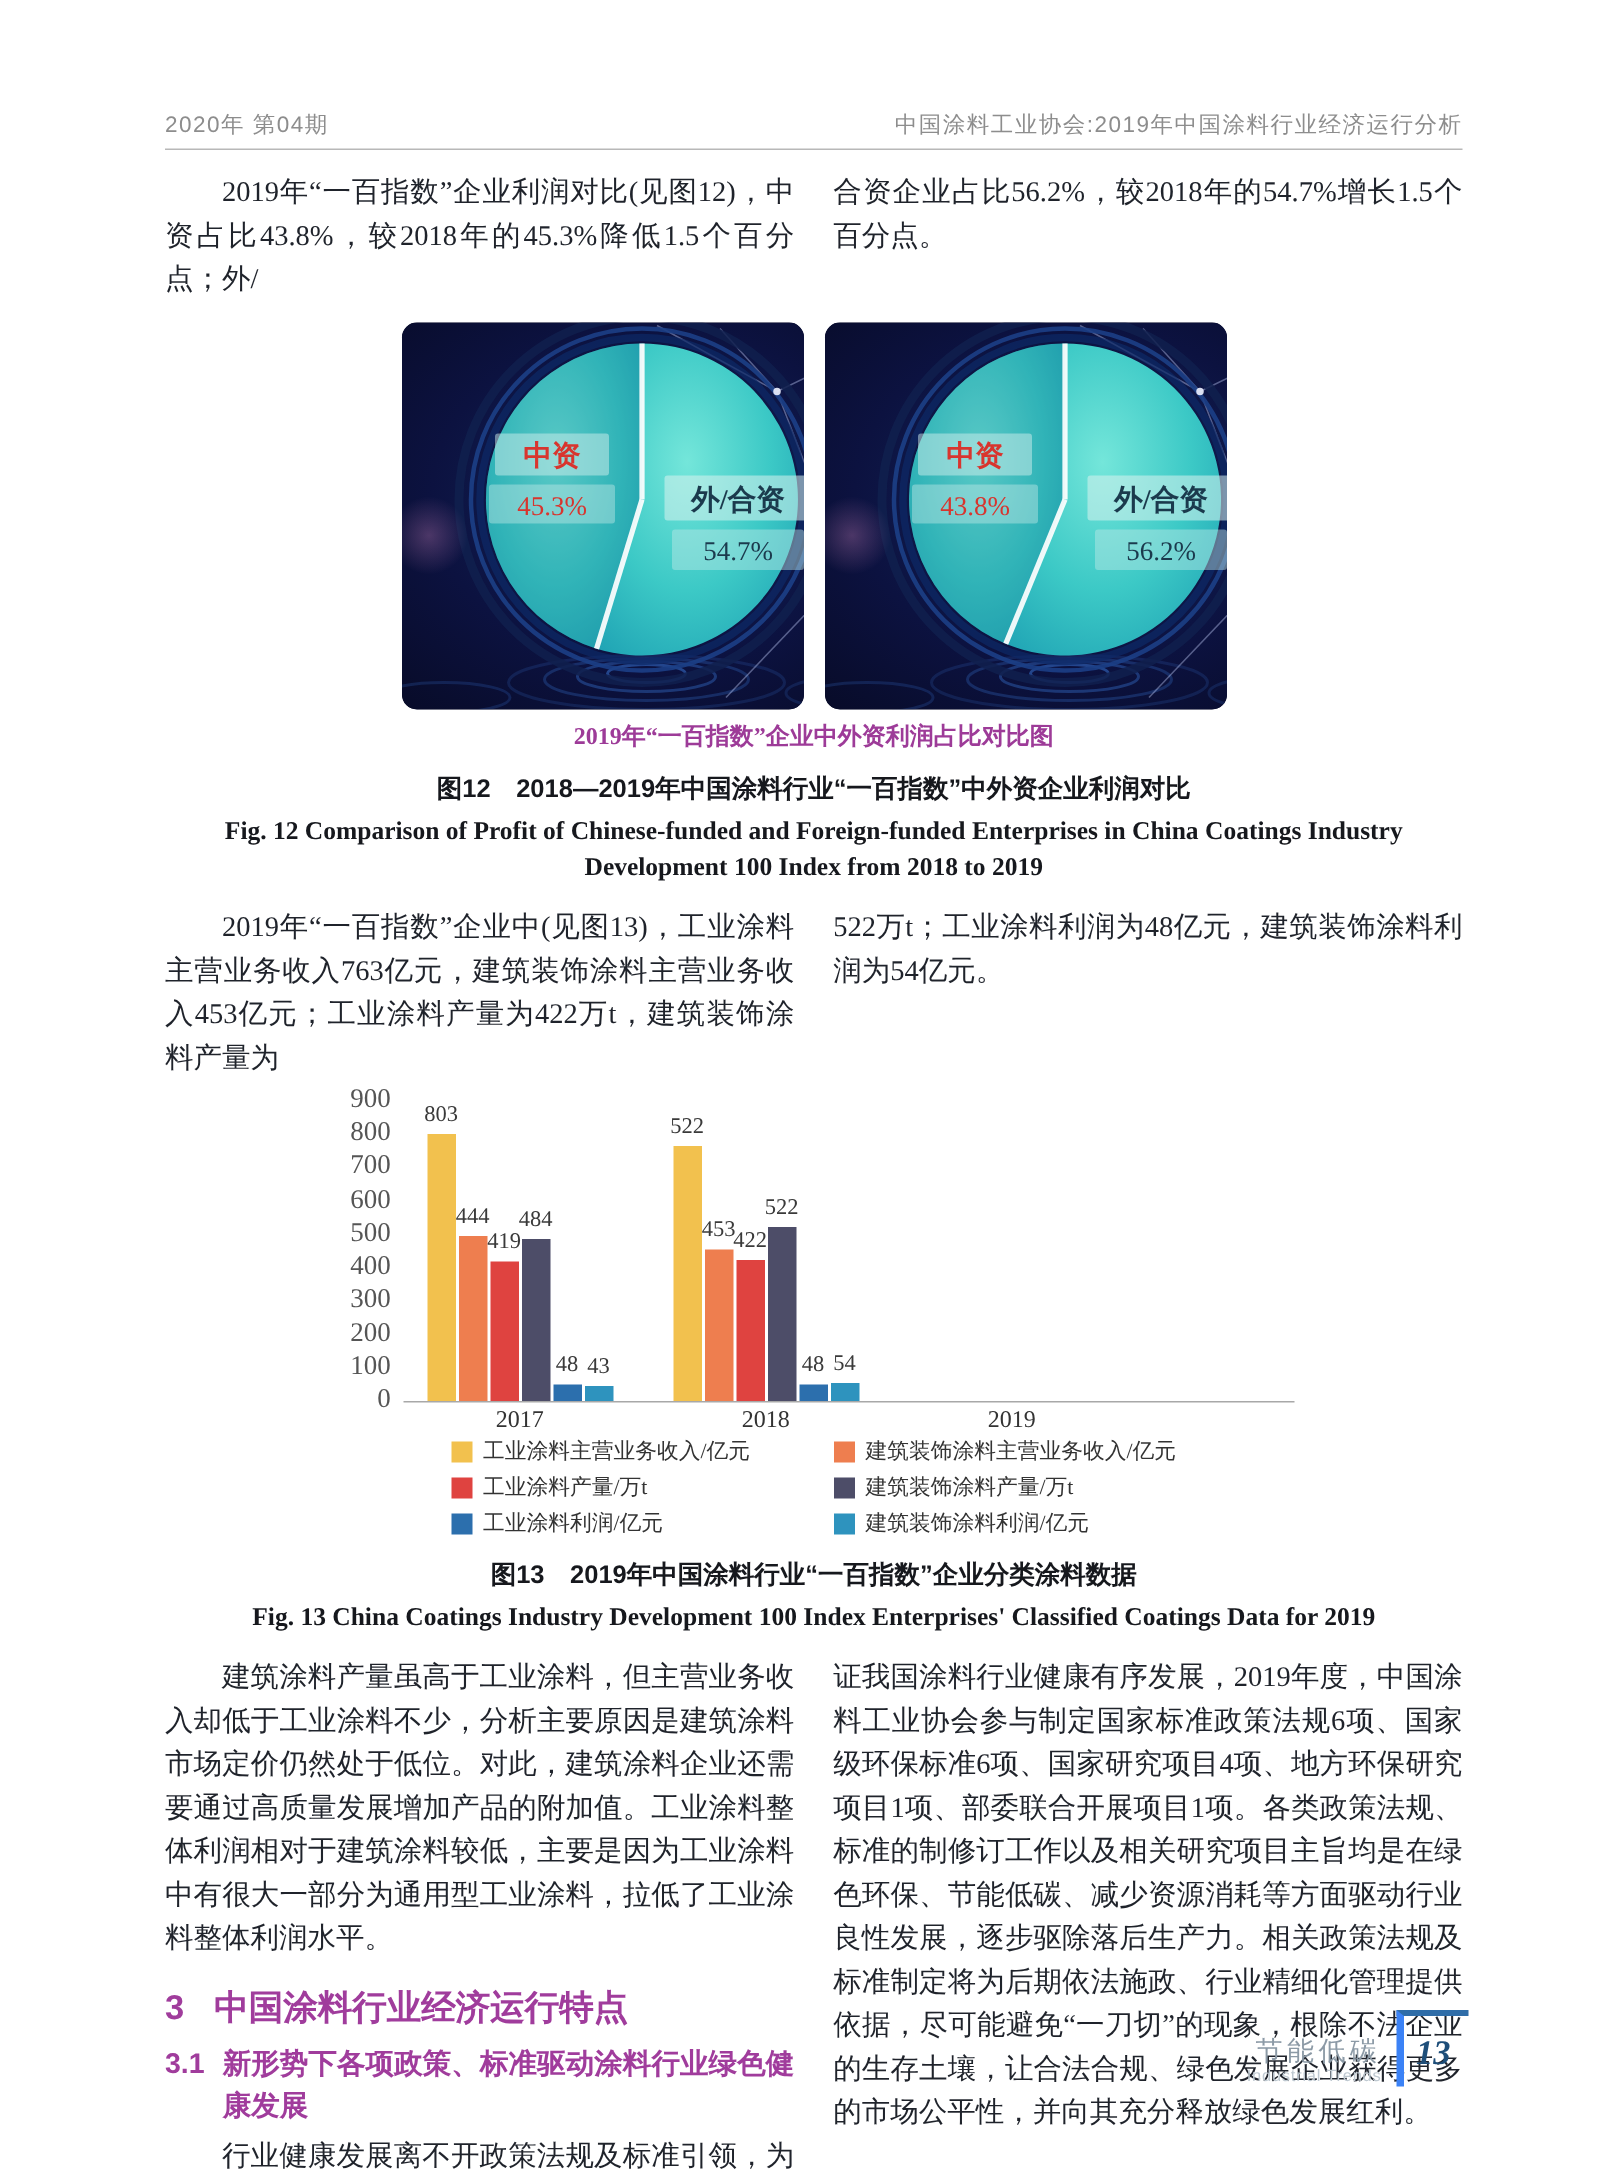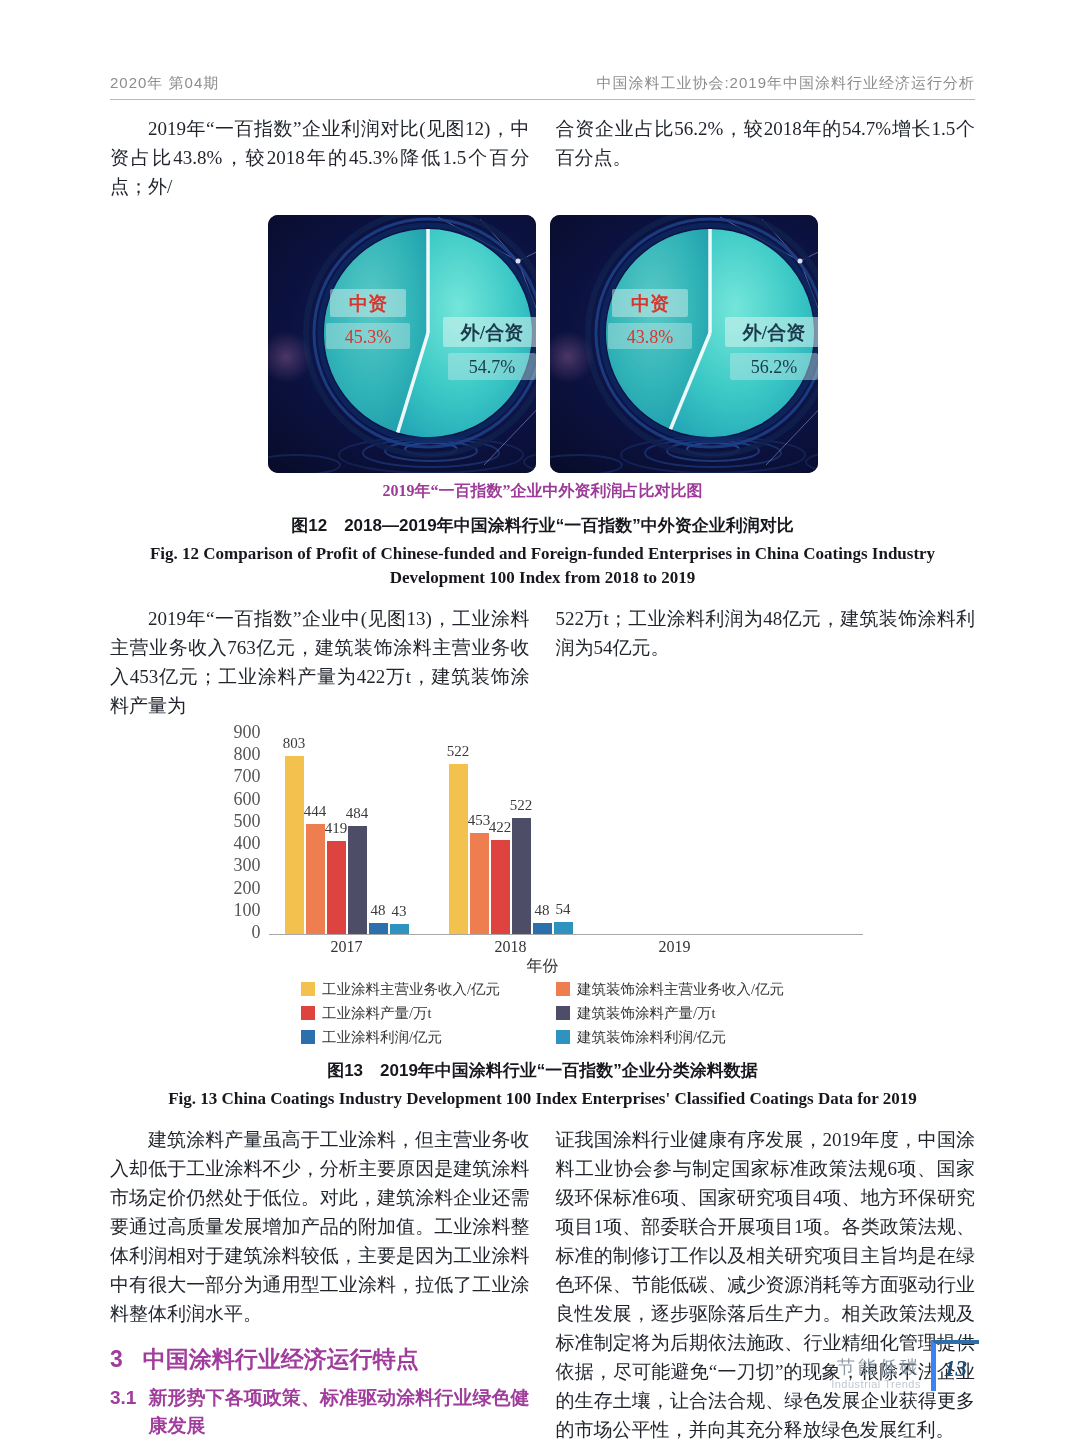--- a/index.html
+++ b/index.html
@@ -266,21 +266,20 @@
         <span class="ylab" style="bottom: 124.333px;">600</span>
         <span class="ylab" style="bottom: 146.556px;">700</span>
         <span class="ylab" style="bottom: 168.778px;">800</span>
         <span class="ylab" style="bottom: 191px;">900</span>
       </div>
     <div class="xrow" id="xrow">
         <span>2017</span>
         <span>2018</span>
         <span>2019</span>
       </div>
-    <div class="xlab">年份</div>
     <div class="legend" id="legend">
         <div class="leg-item">
           <span class="swatch" style="background: rgb(242, 193, 78);"></span>
           <span>工业涂料主营业务收入/亿元</span>
         </div>
         <div class="leg-item">
           <span class="swatch" style="background: rgb(238, 126, 79);"></span>
           <span>建筑装饰涂料主营业务收入/亿元</span>
         </div>
         <div class="leg-item">

